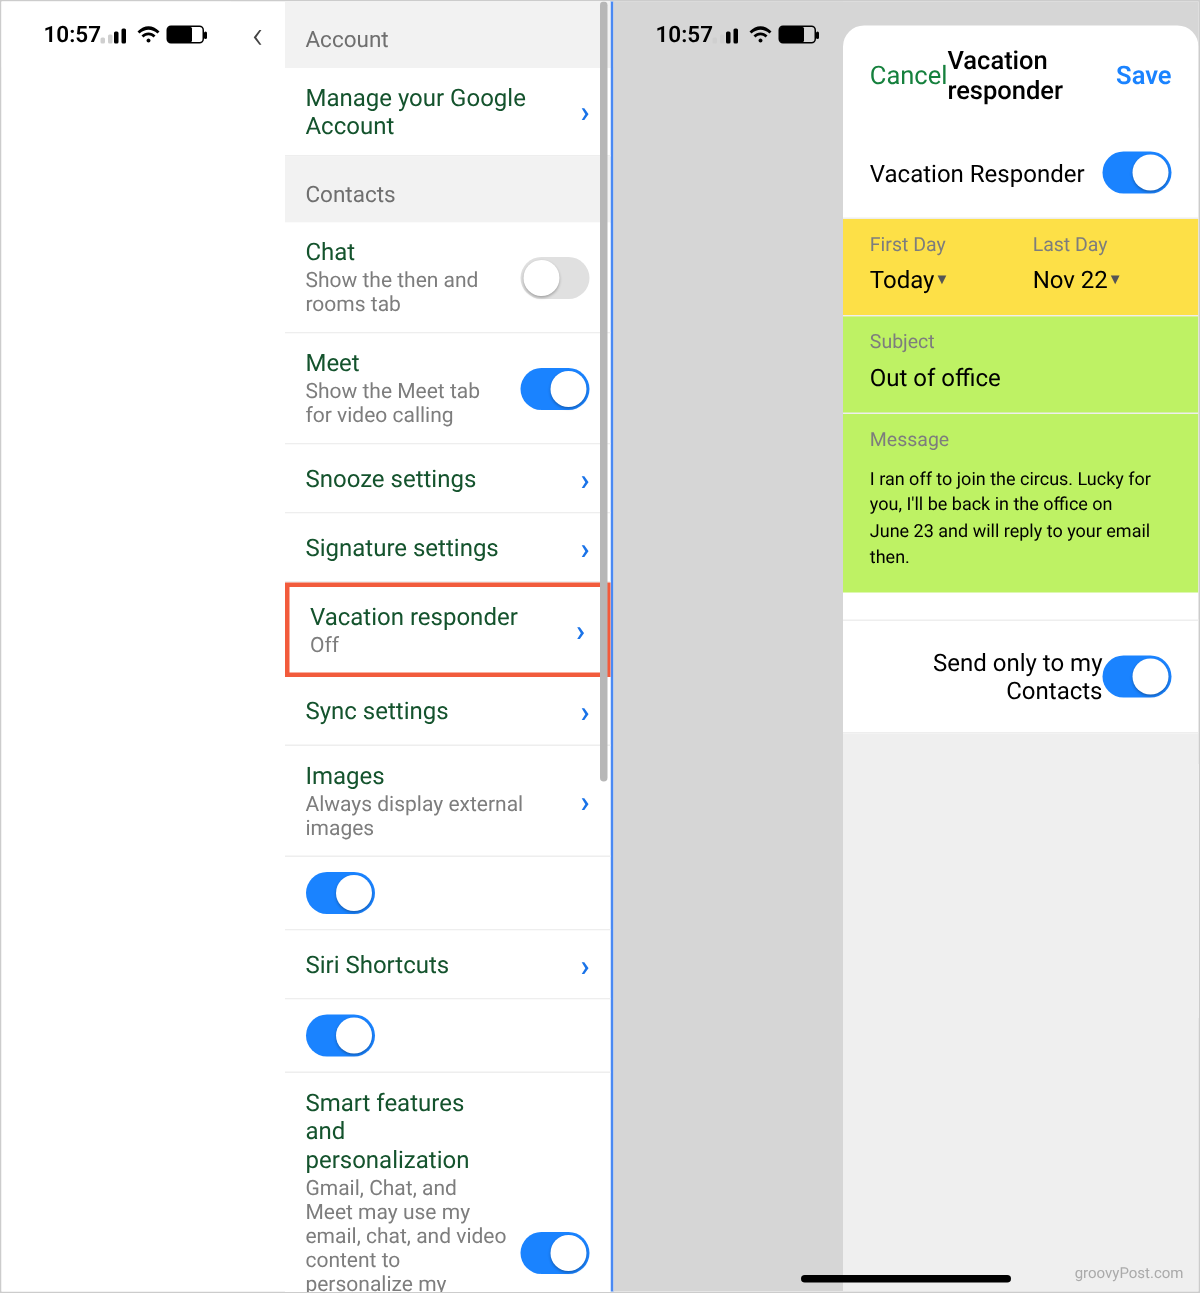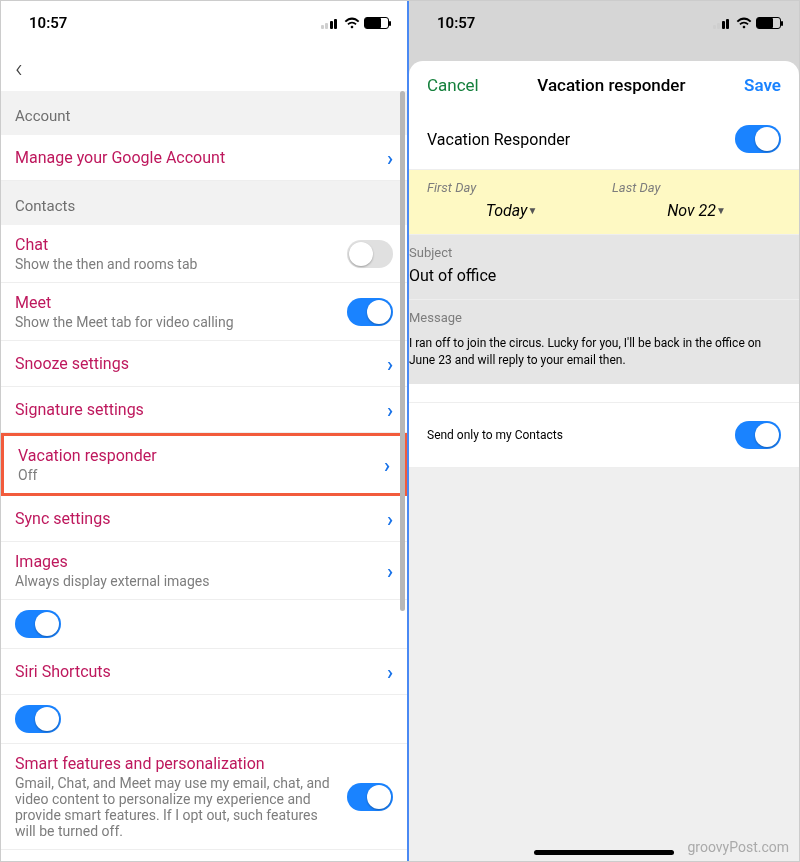--- a/index.html
+++ b/index.html
@@ -10,21 +10,20 @@
     height: 862px;
     overflow: hidden;
     display: flex;
     border: 1px solid #ccc;
   }
   .phone {
     position: relative;
     height: 860px;
     background: #fff;
     display: flex;
-    flex-direction: column;
     overflow: hidden;
   }
   .phone.left {
     width: 408px;
     border-right: 2px solid #4a89f3;
   }
   .phone.right {
     width: 390px;
     background: #d6d6d6;
   }
@@ -67,21 +66,21 @@
   .listscroll { position:absolute; inset:0; overflow:hidden auto; }
   .row {
     padding: 10px 14px;
     background:#fff;
     display:flex; align-items:center; justify-content:space-between;
     gap:8px;
     border-bottom: 1px solid #eee;
     min-height: 46px;
   }
   .row .texts { flex:1; min-width:0;}
-  .row .title { font-size:16px; color:#be185d;}
+  .row .title { font-size:16px; color:#14532d;}
   .row .sub { font-size:14px; color:#7d7d7d; margin-top:2px;}
   .chevron { color:#1a73e8; font-size:20px; font-weight:600;}
   .toggle {
     width:46px; height:28px; border-radius:16px; background:#e0e0e0; position:relative;
     flex-shrink:0;
   }
   .toggle .knob{
     position:absolute; width:24px; height:24px; border-radius:50%;
     background:#fff; top:2px; left:2px; box-shadow:0 1px 2px rgba(0,0,0,.3);
     transition:.2s;
@@ -109,41 +108,41 @@
   }
   .sheet-header{
     display:flex; align-items:center; justify-content:space-between;
     padding: 14px 18px;
     font-size:17px;
   }
   .sheet-header .cancel{ color:#15803d;}
   .sheet-header .save{ color:#1a83ff; font-weight:600;}
   .sheet-header .ttl{ font-weight:500; color:#000;}
   .section{
-    padding: 10px 18px 14px 0;
+    padding: 10px 18px 14px 18px;
     border-bottom: 1px solid #eee;
-    background:#e5e5e5;
+    background:#bef264;
   }
   .section.no-border{ border-bottom:none;}
   .vr-row{ display:flex; align-items:center; justify-content:space-between; padding: 16px 18px; background:#fff; border-bottom:1px solid #eee;}
-  .dates{ display:flex; gap:16px; padding: 10px 18px 14px 18px; background:#fef9c3; border-bottom:1px solid #eee;font-style:italic;}
+  .dates{ display:flex; gap:16px; padding: 10px 18px 14px 18px; background:#fde047; border-bottom:1px solid #eee;}
   .datecol{ flex:1;}
   .lbl{ font-size:13px; color:#7d7d7d; margin-bottom:6px;}
-  .valrow{ display:flex; align-items:center; justify-content:center;}
+  .valrow{ display:flex; align-items:center; justify-content:flex-start;}
   .val{ font-size:16px;}
   .dd{ font-size:10px; color:#555;}
   .msg{ font-size:12px; line-height:1.45; color:#000; padding-top:4px;}
   .sheet-rest{ flex:1; background:#efefef;}
   .send-row{ display:flex; align-items:center; justify-content:space-between; padding: 18px 18px; background:#fff; margin-top:18px; border-top:1px solid #eee; border-bottom:1px solid #eee;}
   .home-indicator{
     position:absolute; bottom:6px; left:50%; transform:translateX(-50%);
     width:140px; height:5px; background:#000; border-radius:3px;
   }
   .watermark{
-    position:absolute; bottom:6px; right:10px; font-size:14px; color:#aaa;
+    position:absolute; bottom:6px; right:10px; font-size:10px; color:#aaa;
   }
   .wifi-svg{ width:16px; height:12px;}
 </style>
 </head>
 <body>
 
 <div class="phone left">
   <div class="statusbar">
     <span>10:57</span>
     <div class="status-icons">
@@ -327,21 +326,21 @@
       <div class="val">Out of office</div>
     </div>
 
     <div class="section no-border">
       <div class="lbl">Message</div>
       <div class="msg" style="white-space:pre-line;">I ran off to join the circus. Lucky for you, I'll be back in the office on
 June 23 and will reply to your email then.</div>
     </div>
 
     <div class="send-row">
-      <span style="font-size:12px;">Send only to my Contacts</span>
+      <span style="font-size:16px;text-align:right;">Send only to my Contacts</span>
       <div class="toggle on">
           <div class="knob"></div>
         </div>
     </div>
 
     <div class="sheet-rest"></div>
   </div>
 
   <div class="home-indicator"></div>
   <div class="watermark">groovyPost.com</div>

